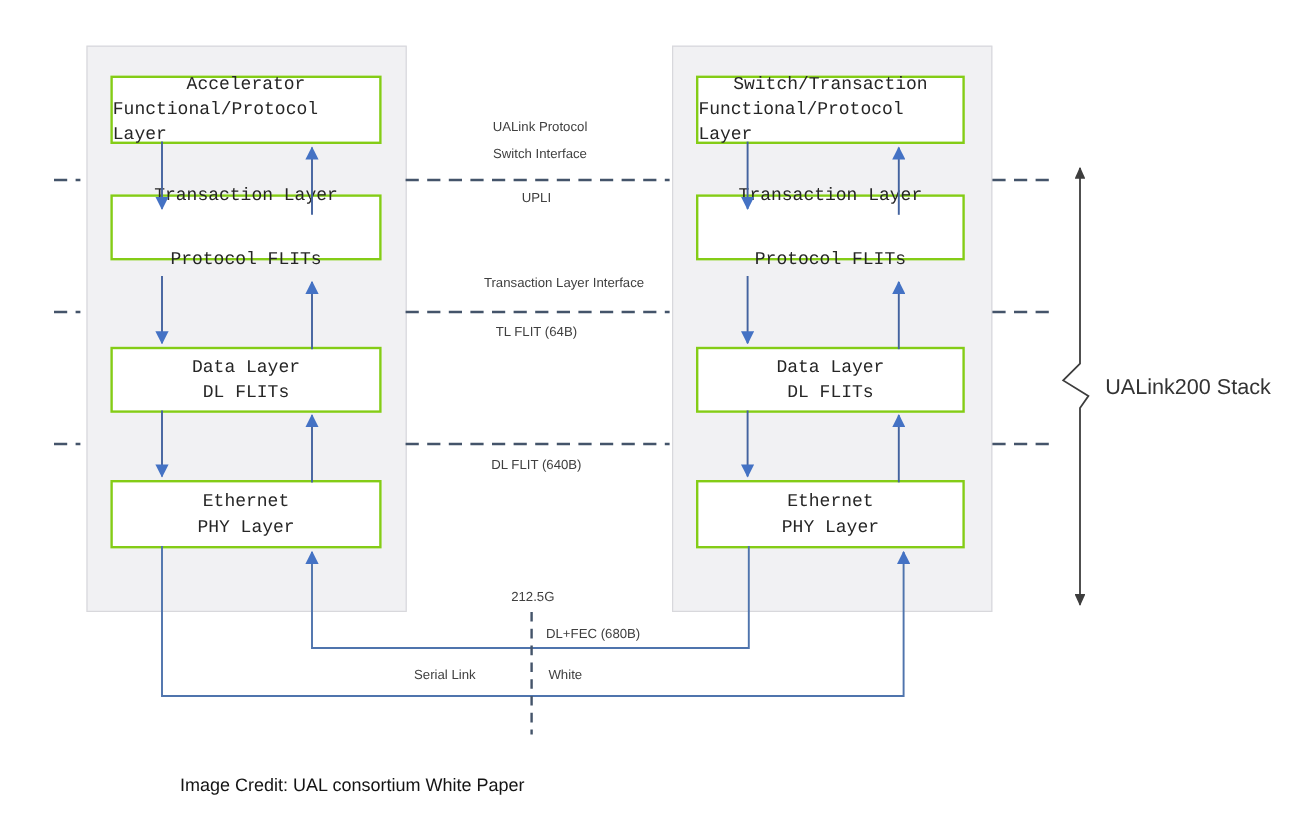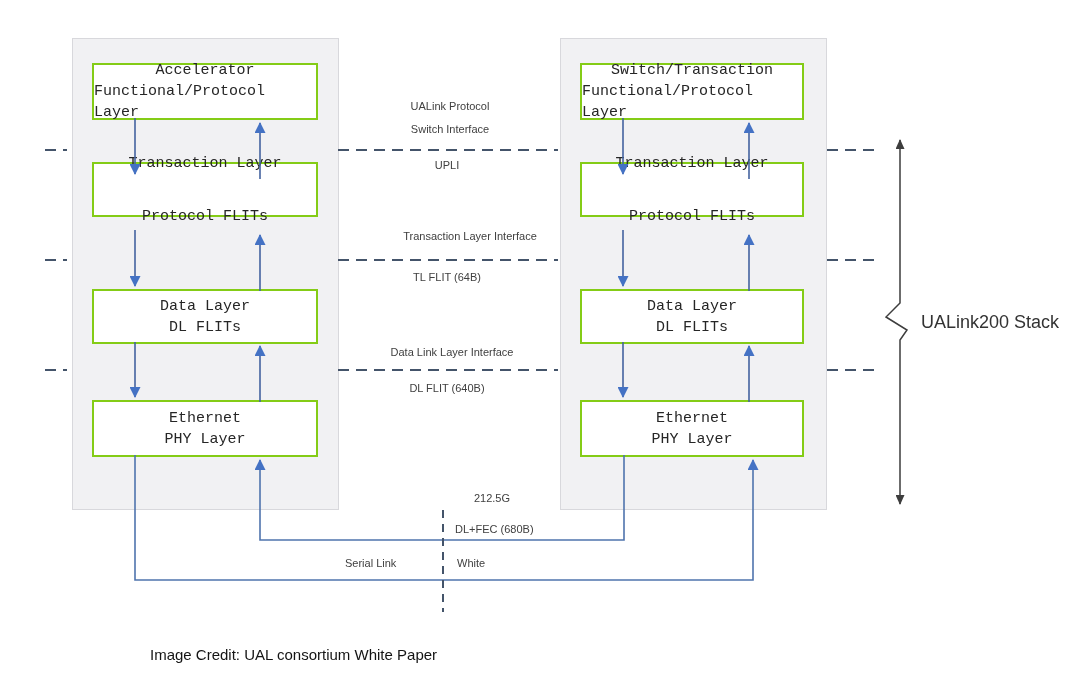--- a/index.html
+++ b/index.html
@@ -121,23 +121,22 @@
     <path d="M900,140 L900,303 L886,317 L907,330 L900,340 L900,504" fill="none" stroke="#3d3d3d" stroke-width="1.5" marker-start="url(#aks)" marker-end="url(#ak)"></path>
   </svg>
 
   <div class="mid-label centered protocol-two-line" style="left:450px;top:95px;">
     <div>UALink Protocol</div>
     <div>Switch Interface</div>
   </div>
   <div class="mid-label centered" style="left:447px;top:159px;">UPLI</div>
   <div class="mid-label centered" style="left:447px;top:230px;margin-left:23px;">Transaction Layer Interface</div>
   <div class="mid-label centered" style="left:447px;top:271px;">TL FLIT (64B)</div>
-  <div class="mid-label centered" style="left:452px;top:346px;">Data Link Layer Interface</div>
   <div class="mid-label centered" style="left:447px;top:382px;">DL FLIT (640B)</div>
-  <div class="mid-label centered" style="left:444px;top:492px;margin-left:48px;">212.5G</div>
+  <div class="mid-label centered" style="left:444px;top:492px;">212.5G</div>
   <div class="mid-label" style="left:455px;top:523px;">DL+FEC (680B)</div>
   <div class="mid-label" style="left:345px;top:557px;">Serial Link</div>
   <div class="mid-label" style="left:457px;top:557px;">White</div>
 
   <div class="stack-label">UALink200 Stack</div>
 
   <div class="caption">Image Credit: UAL consortium White Paper</div>
 
 </div>
 

